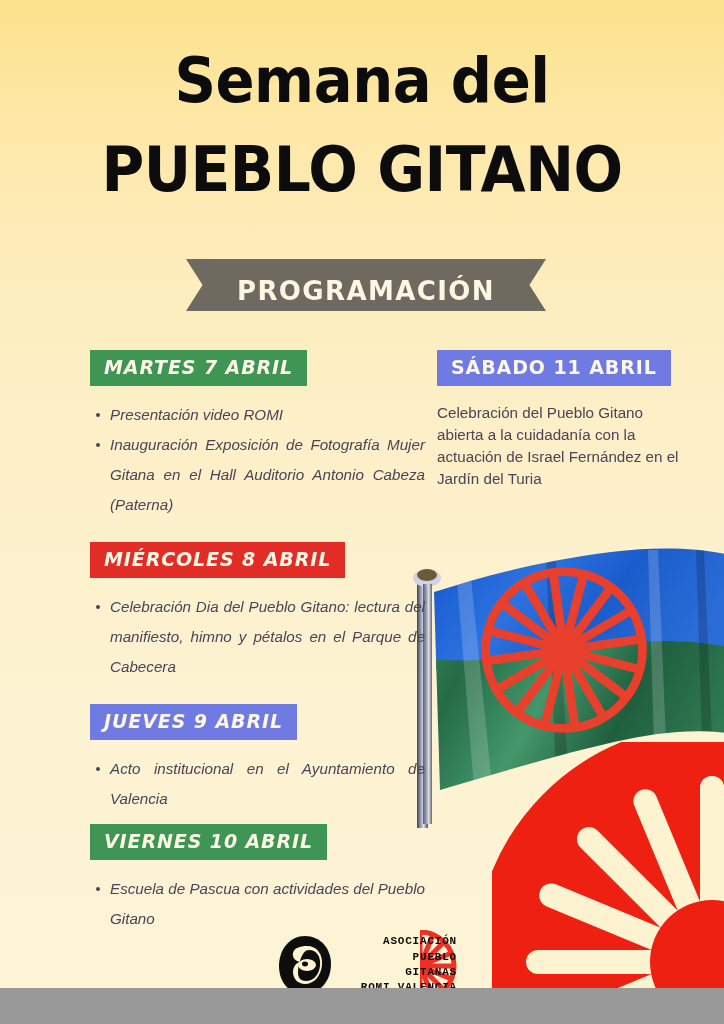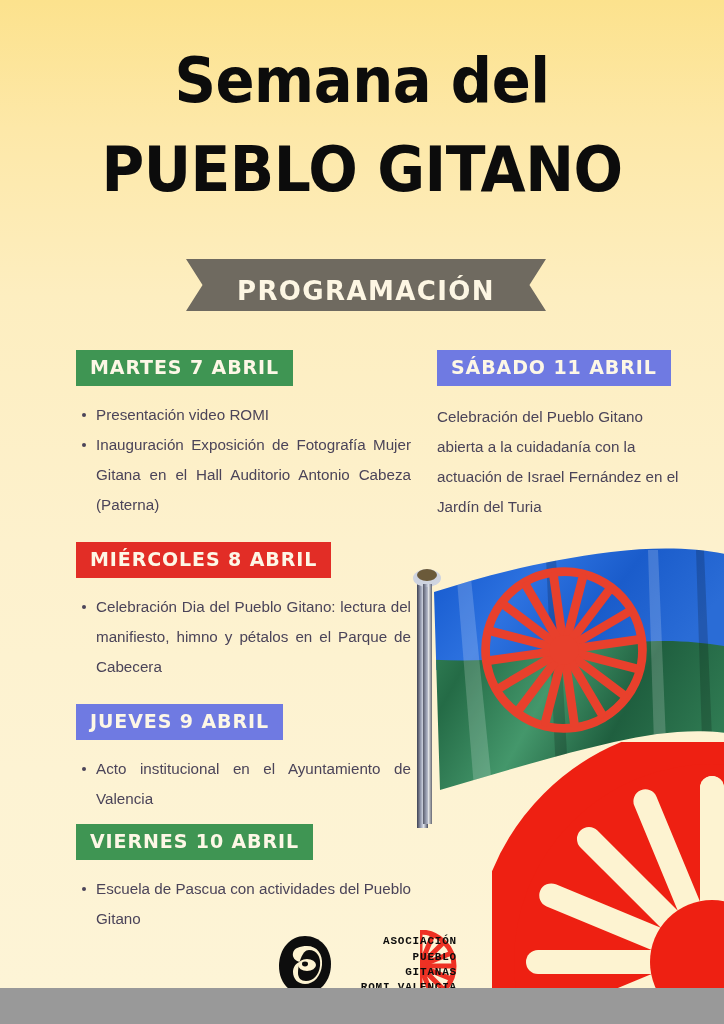--- a/index.html
+++ b/index.html
@@ -87,23 +87,24 @@
     font-family: "DejaVu Sans", sans-serif;
     font-weight: 700;
     font-size: 26px;
     letter-spacing: 1.4px;
     margin-top: 12px;
   }
 
   
   .col-left {
     position: absolute;
-    left: 76px;
+    left: 90px;
     top: 350px;
     width: 335px;
+    font-style: italic;
   }
   .col-right {
     position: absolute;
     left: 437px;
     top: 350px;
     width: 245px;
   }
 
   .event { margin-bottom: 4px; }
 
@@ -146,21 +147,21 @@
     background: #4b4459;
   }
   .items li:last-child { text-align: left; }
   .items li.justified { text-align: justify; }
 
   .plain-text {
     margin: 16px 0 0 0;
     padding: 0;
     color: #4b4459;
     font-size: 15.2px;
-    line-height: 30px;
+    line-height: 22px;
     text-align: left;
   }
 
   
   .ev-martes     { margin-top: 0px; }
   .ev-miercoles  { margin-top: 22px; }
   .ev-jueves     { margin-top: 22px; }
   .ev-viernes    { margin-top: 10px; }
 
   

